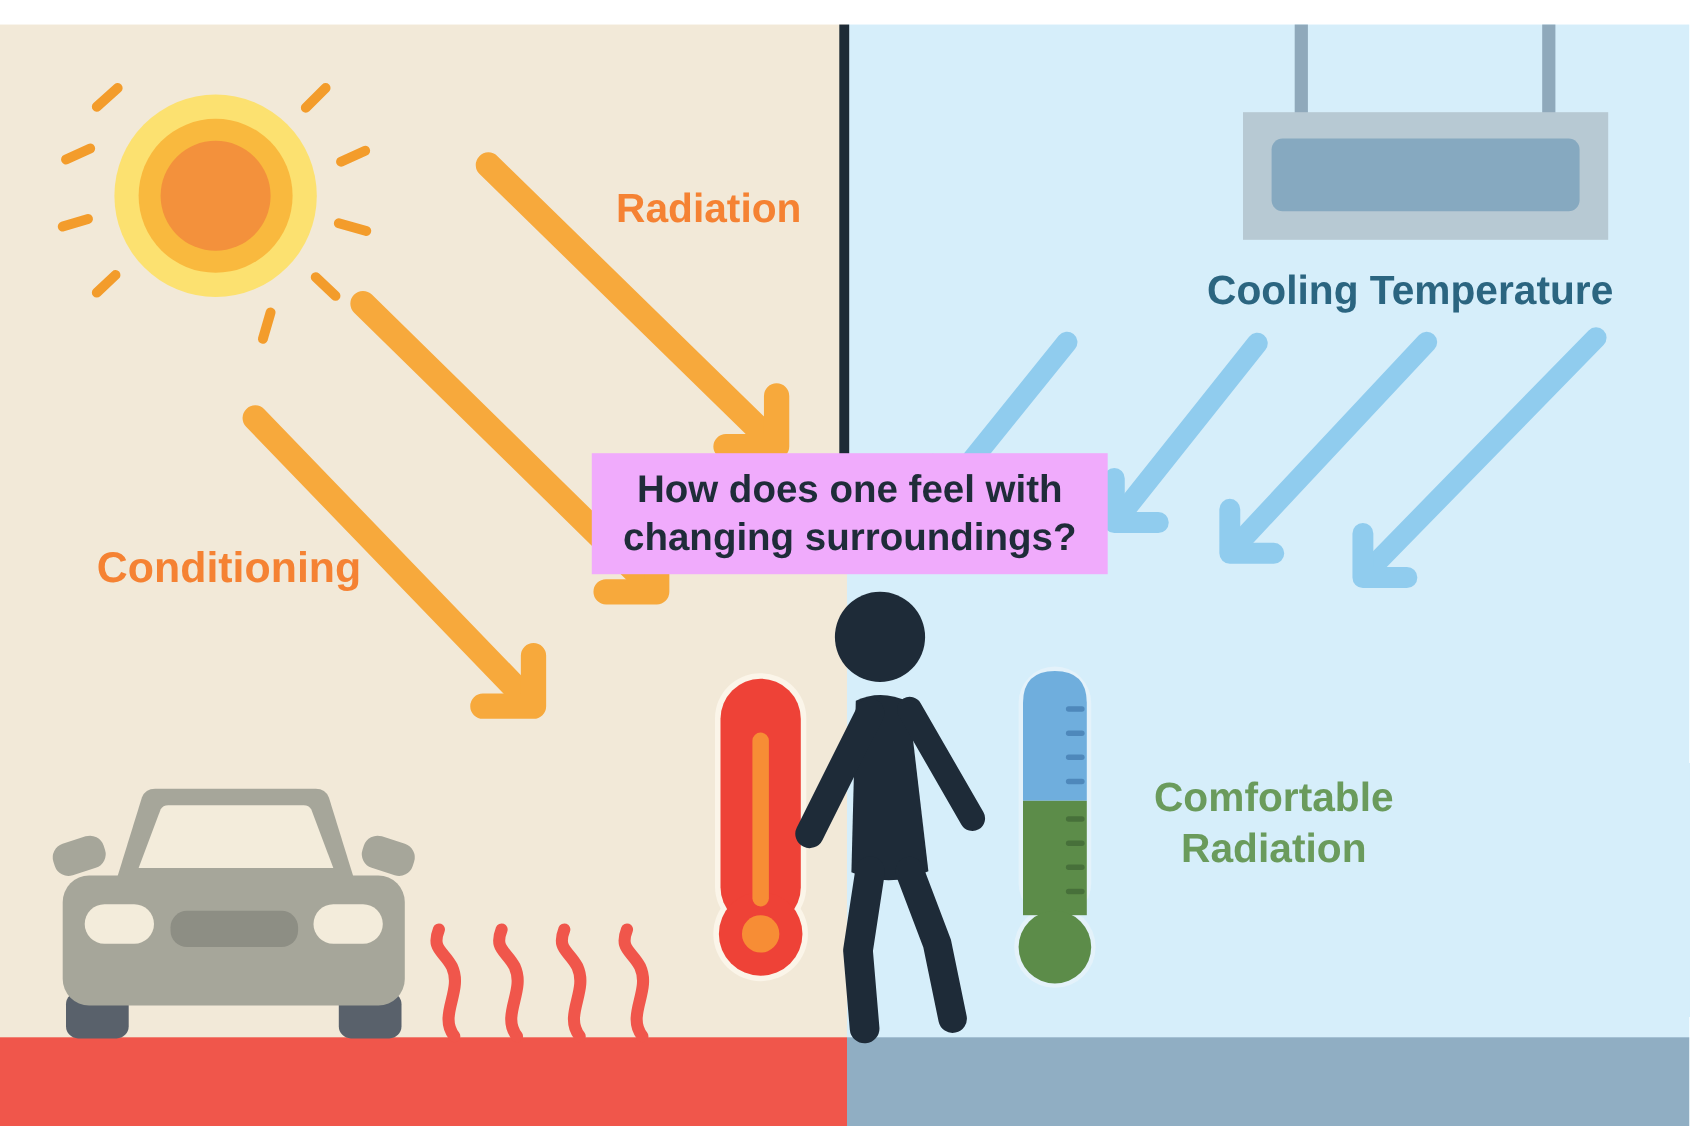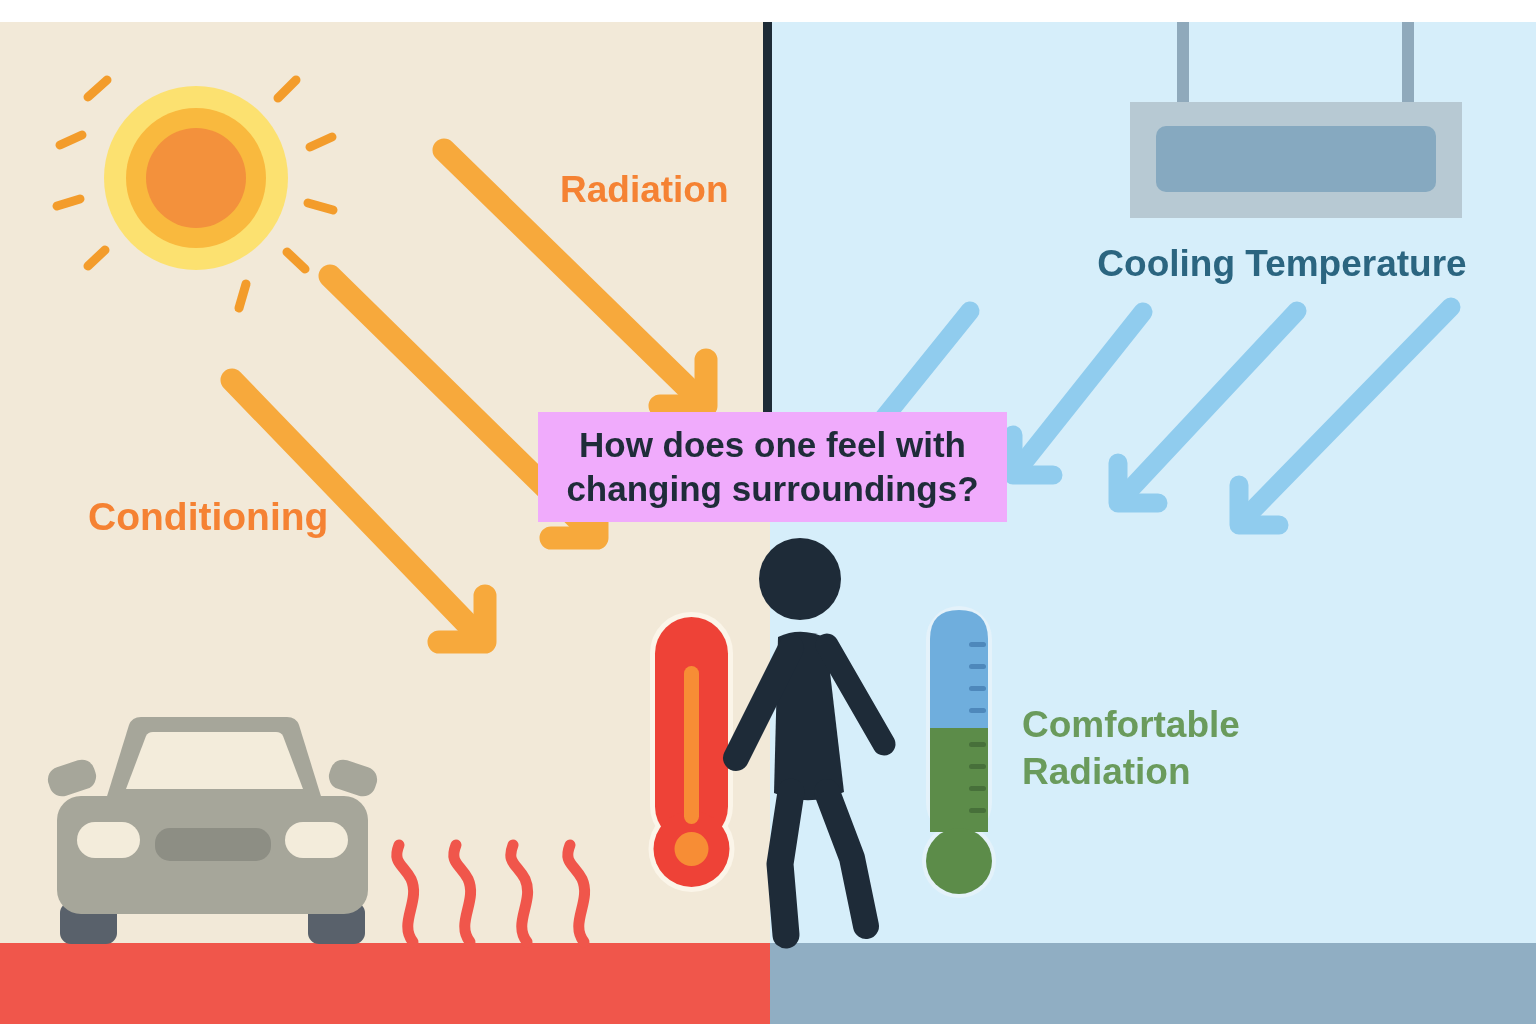--- a/index.html
+++ b/index.html
@@ -6,21 +6,21 @@
   .stage{
     position:relative;width:1536px;height:1024px;overflow:hidden;
     font-family:"Liberation Sans",sans-serif;
     margin-top:22px;
   }
   .stage svg{position:absolute;left:0;top:0;width:1536px;height:1024px;display:block;}
   .label{position:absolute;font-weight:bold;white-space:nowrap;}
   .radiation-label{left:560px;top:147px;font-size:37px;color:#F58233;}
   .highair-label{left:88px;top:471px;font-size:39px;line-height:48px;color:#F58233;}
   .cooling-label{left:1086px;top:221px;width:392px;text-align:center;font-size:37px;color:#2B6580;}
-  .comfortable-label{left:1022px;top:679px;width:272px;text-align:left;font-size:37px;line-height:47px;color:#6A9B5C;}
+  .comfortable-label{left:1022px;top:679px;width:272px;text-align:center;font-size:37px;line-height:47px;color:#6A9B5C;}
   .question-box{
     position:absolute;left:538px;top:390px;width:469px;height:110px;
     background:#f0abfc;display:flex;align-items:center;justify-content:center;
   }
   .question-text{
     font-weight:bold;font-size:35px;line-height:44px;color:#1F2C39;
     text-align:center;padding:0 10px;white-space:normal;
   }
 </style>
 </head>

